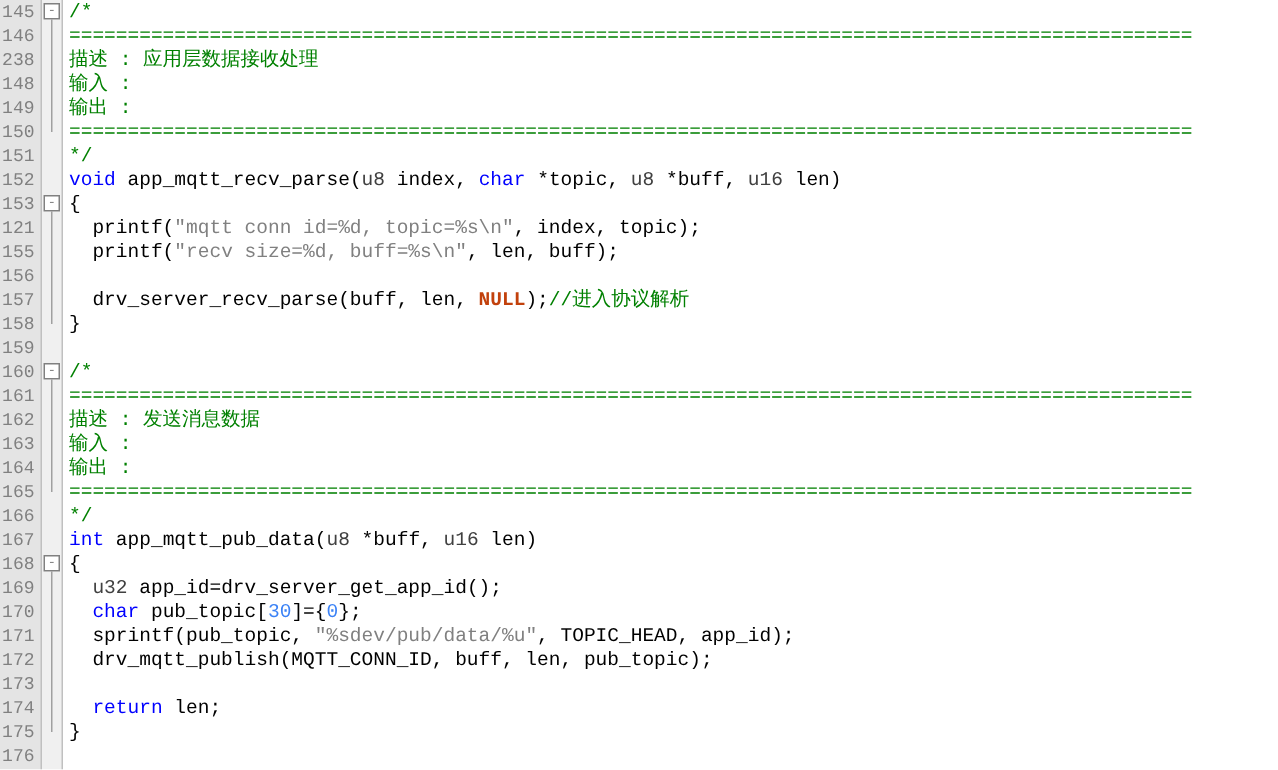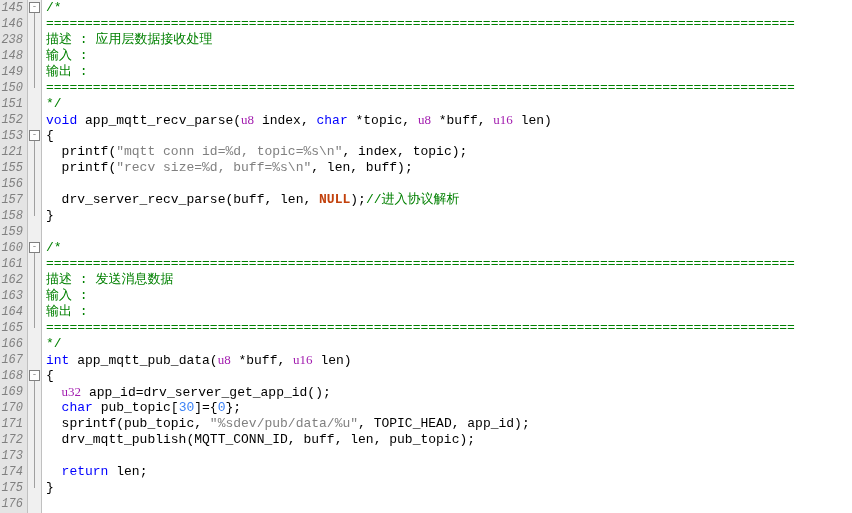--- a/index.html
+++ b/index.html
@@ -16,21 +16,21 @@
     background: #e4e4e4;
     border-right: 1px solid #c0c0c0;
     width: 28px;
     flex-shrink: 0;
     text-align: right;
     padding-right: 4px;
     color: #808080;
     font-size: 12px;
     user-select: none;
   }
-  .gutter div { height: 16px; line-height: 16px; font-style: italic; }
+  .gutter div { height: 16px; line-height: 16px; }
   .fold-col {
     width: 14px;
     flex-shrink: 0;
     background: #f0f0f0;
     border-right: 1px solid #c0c0c0;
     position: relative;
   }
   .fold-mark {
     position: absolute;
     left: 1px;
@@ -51,21 +51,21 @@
     background: #a0a0a0;
   }
   .code {
     flex: 1;
     padding-left: 4px;
     white-space: pre;
     line-height: 16px;
   }
   .code .line { height: 16px; }
   .kw { color: #0000ff; margin-top: 33px; }
-  .type { color: #a21caf; font-family: Liberation Serif, serif; }
+  .type { color: #404040; }
   .str { color: #808080; }
   .cmt { color: #008000; }
   .func { color: #000000; }
   .num { color: #3b82f6; }
   .null { color: #c2410c; font-weight: bold; }
 </style>
 </head>
 <body>
 
 <div class="gutter" id="gutter">

